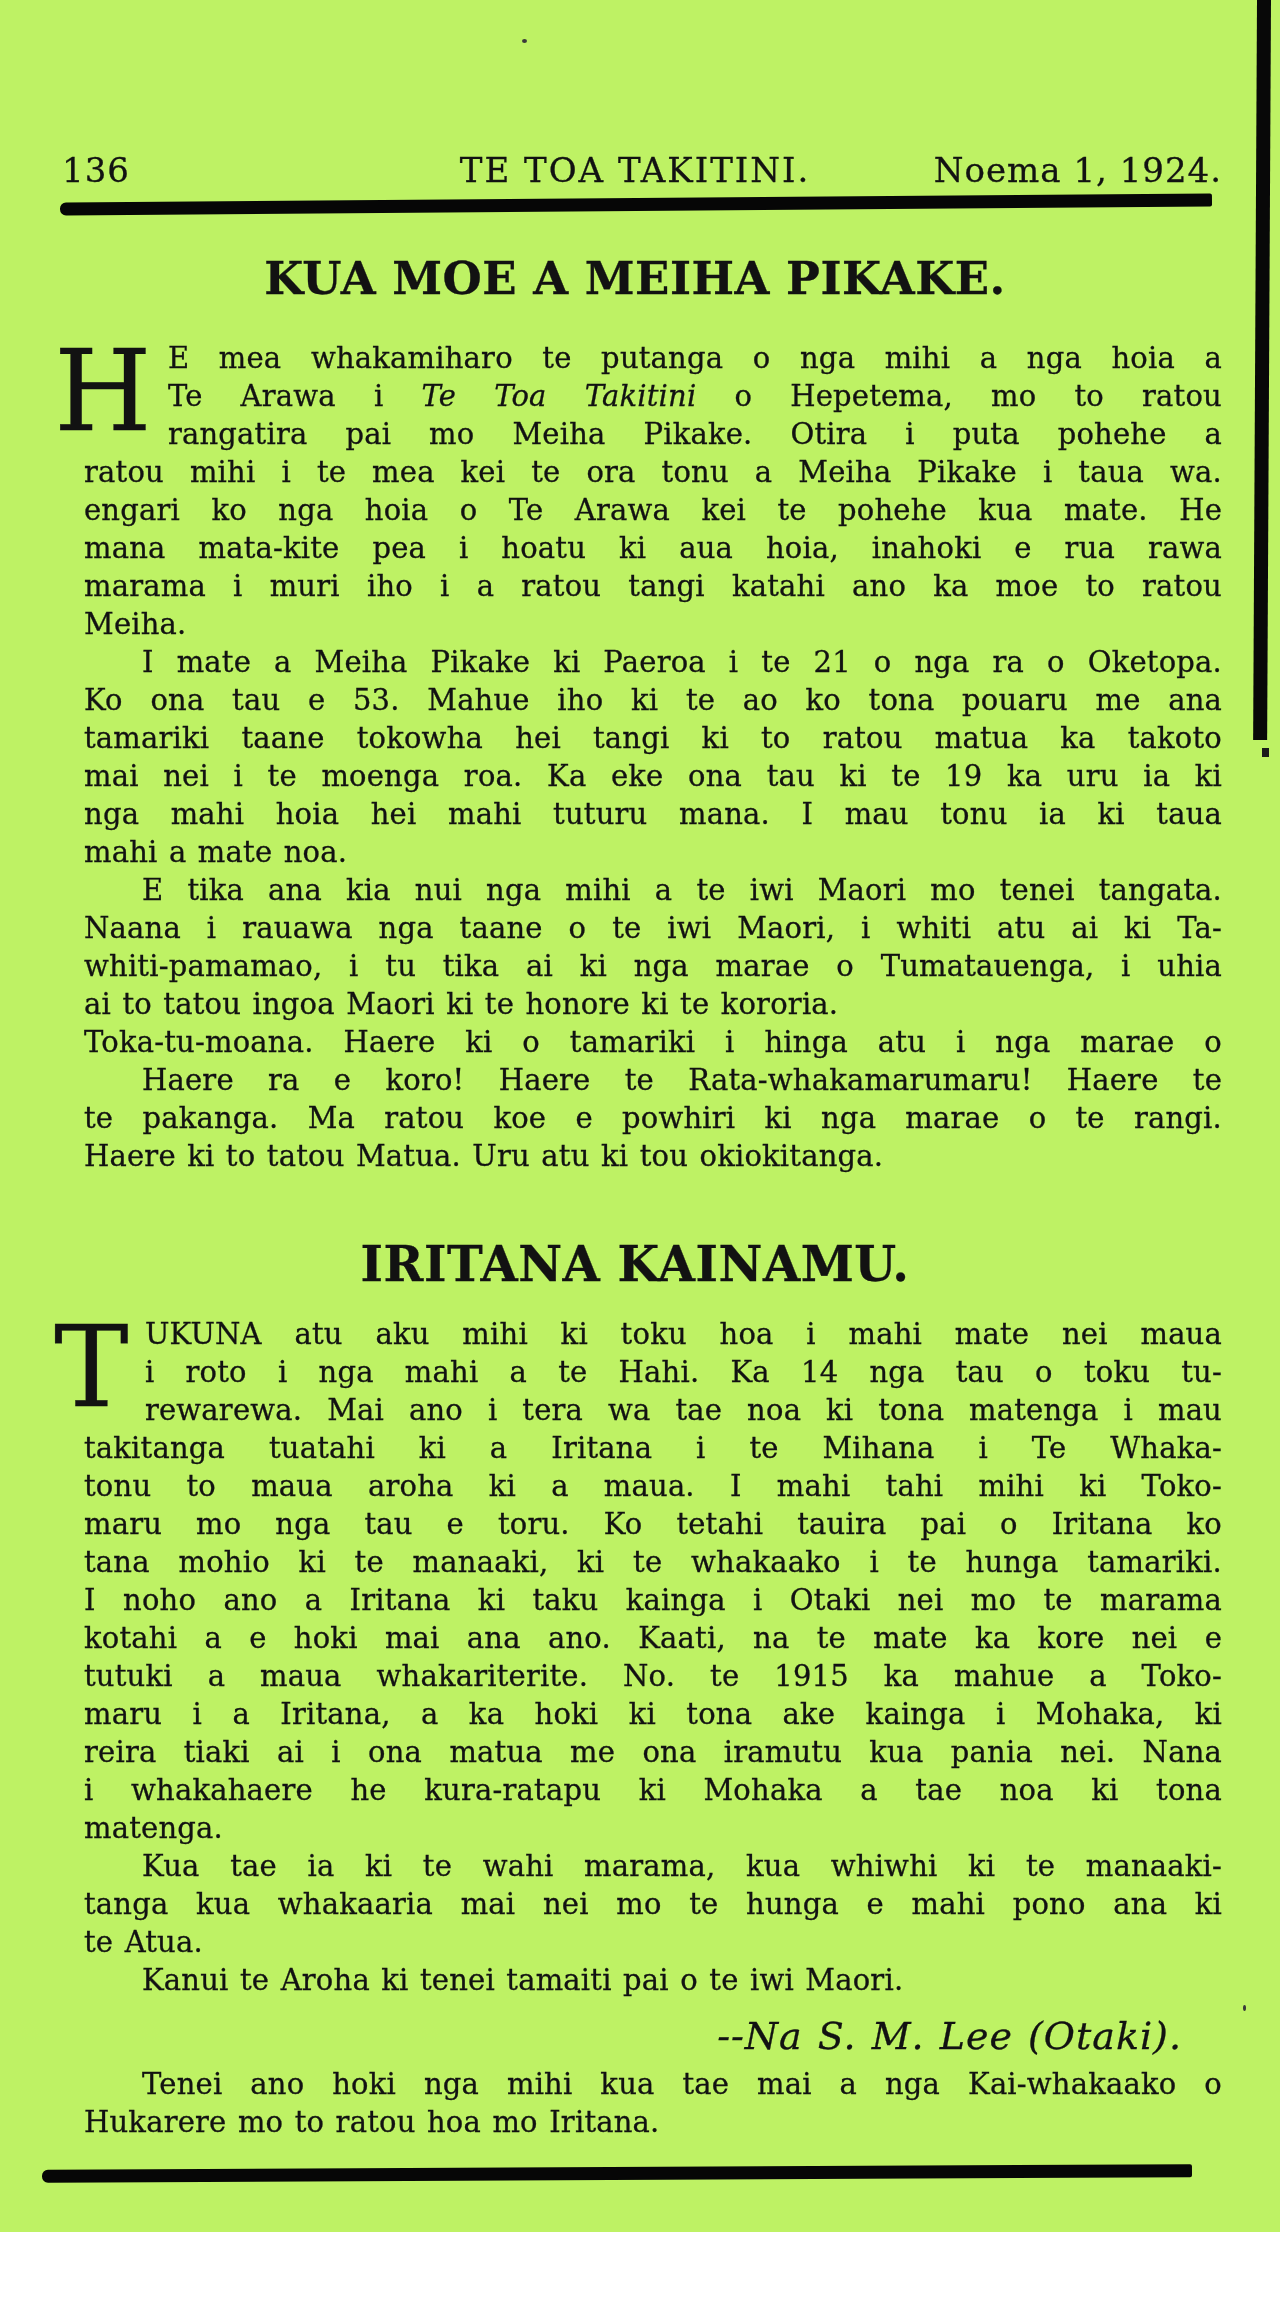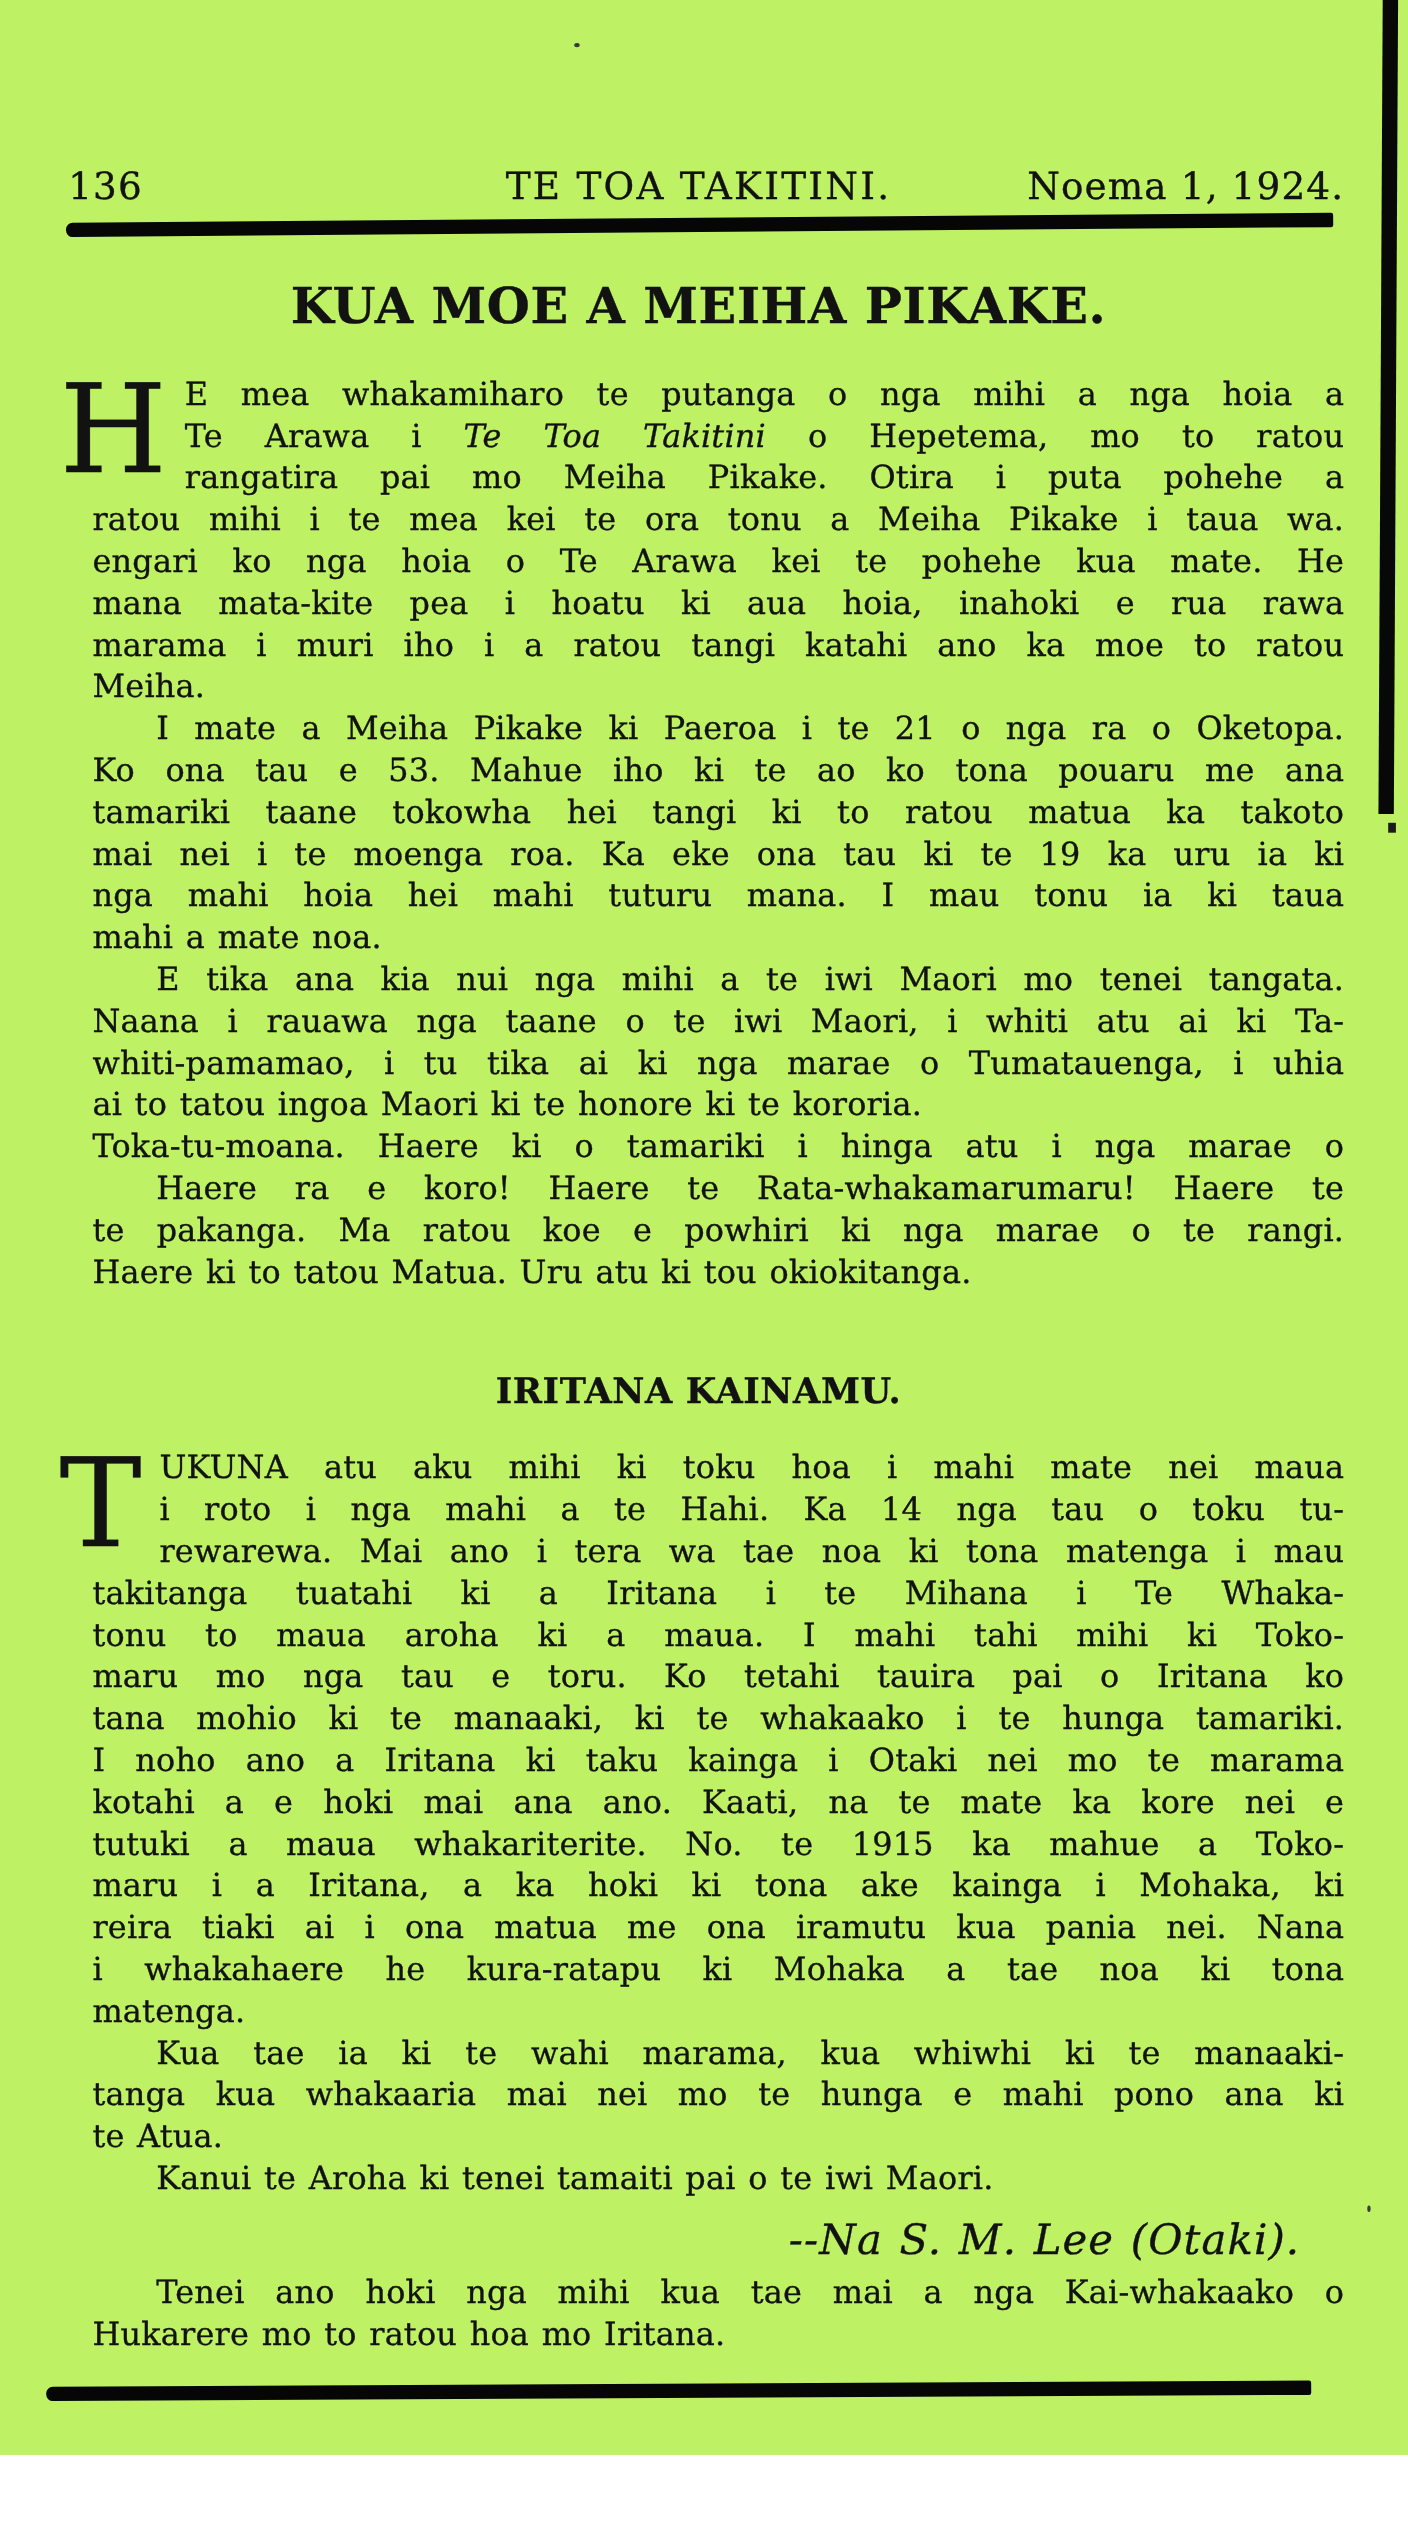--- a/index.html
+++ b/index.html
@@ -41,21 +41,21 @@
 
   
   h1 {
     font-size: 45px;
     line-height: 48px;
     font-weight: bold;
     text-align: center;
     margin: 44px 0 0 0;
     letter-spacing: 0.5px;
   }
-  h1.second { font-size: 32px; line-height: 46px; margin: 66px 0 0 0; }
+  h1.second { font-size: 48px; line-height: 46px; margin: 66px 0 0 0; }
 
   
   .body { margin-top: 36px; font-size: 29px; line-height: 38px; letter-spacing: 0.2px; word-spacing: 2px; }
   .body.second { margin-top: 28px; }
   .para { margin: 0; }
   .para::after { content: ""; display: block; clear: both; }
   .line { text-align: justify; text-align-last: justify; margin-left: 36px; }
   .line.last { text-align-last: left; }
   .para.indent .line.first { text-indent: 58px; }
 

